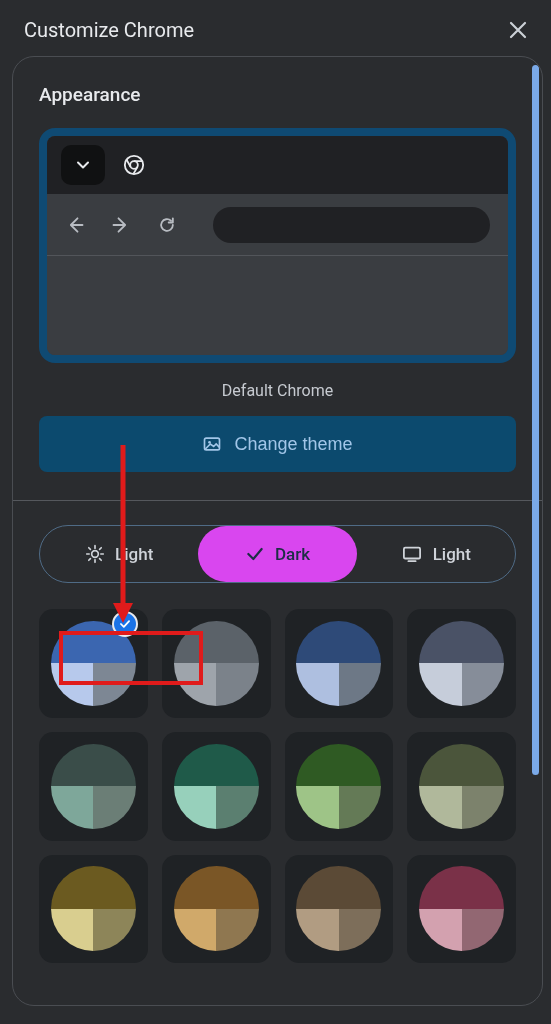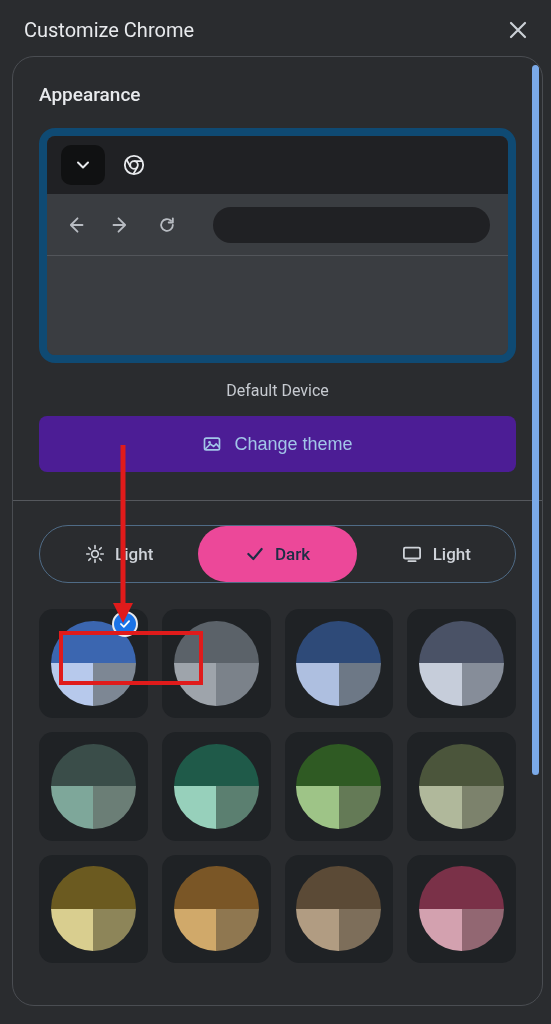--- a/index.html
+++ b/index.html
@@ -117,21 +117,21 @@
   }
   .theme-name {
     text-align: center;
     font-size: 16px;
     color: #c6cad0;
     margin-bottom: 16px;
   }
   .change-theme-btn {
     width: 100%;
     height: 56px;
-    background: #4c1d95;
+    background: #0c4a6e;
     border: none;
     border-radius: 8px;
     color: #a2c6e8;
     font-size: 18px;
     font-weight: 500;
     display: flex;
     align-items: center;
     justify-content: center;
     gap: 12px;
     cursor: pointer;
@@ -164,21 +164,21 @@
   .mode-seg + .mode-seg::before {
     content: "";
     position: absolute;
     left: 0;
     top: 10px;
     bottom: 10px;
     width: 1px;
     background: #4f6b86;
   }
   .mode-seg.active {
-    background: #ec4899;
+    background: #d946ef;
     color: #1d2e45;
     border-radius: 30px;
   }
   .mode-seg.active::before { display: none; }
   .mode-seg.active + .mode-seg::before { display: none; }
   .color-grid {
     display: grid;
     grid-template-columns: repeat(4, 1fr);
     gap: 14px;
   }
@@ -278,21 +278,21 @@
           <svg width="22" height="22" viewBox="0 0 24 24">
               <path d="M19 12a7 7 0 1 1-2.2-5.1" stroke="#b8bcc2" stroke-width="2.2" fill="none" stroke-linecap="round"></path>
               <path d="M19 4v5h-5" stroke="#b8bcc2" stroke-width="2.2" fill="none" stroke-linecap="round" stroke-linejoin="round"></path>
             </svg>
         </div>
         <div class="omnibox"></div>
       </div>
       <div class="preview-content"></div>
     </div>
 
-    <div class="theme-name">Default Device</div>
+    <div class="theme-name">Default Chrome</div>
 
     <button class="change-theme-btn">
       <svg width="20" height="20" viewBox="0 0 24 24">
         <rect x="3" y="5" width="18" height="14" rx="2" stroke="#a2c6e8" stroke-width="2" fill="none"></rect>
         <circle cx="9" cy="10" r="1.6" fill="#a2c6e8"></circle>
         <path d="M4 18 L10 12 L14 15 L17 12 L21 16" stroke="#a2c6e8" stroke-width="2" fill="none"></path>
       </svg>
       <span>Change theme</span>
     </button>
 

